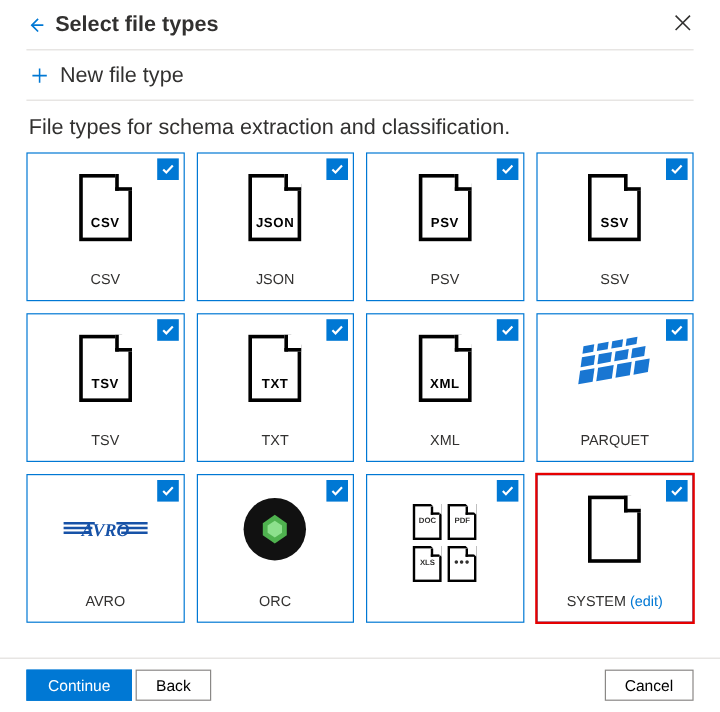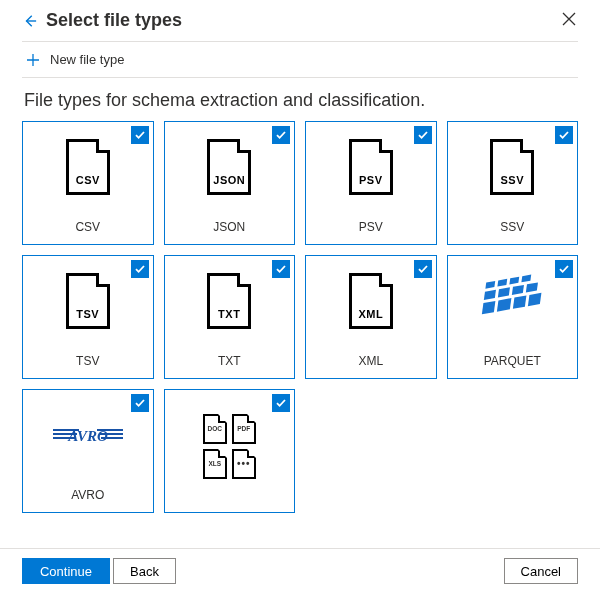--- a/index.html
+++ b/index.html
@@ -33,21 +33,21 @@
     width: 16px; height: 16px; cursor: pointer;
   }
   .divider { height: 1px; background: #e1dfdd; margin: 2px 0 0 0; }
   .new-file-row {
     display: flex; align-items: center;
     padding: 10px 4px;
     border-bottom: 1px solid #e1dfdd;
     cursor: pointer;
   }
   .plus-icon { color: #0078d4; margin-right: 10px; display:flex; }
-  .new-file-text { color: #323130; font-size: 13px; }
+  .new-file-text { color: #323130; font-size: 18px; }
   .desc { margin: 12px 2px 10px 2px; font-size: 18px; color: #323130; }
   .grid {
     display: grid;
     grid-template-columns: repeat(4, 1fr);
     gap: 10px;
   }
   .tile {
     position: relative;
     border: 1px solid #0078d4;
     height: 124px;
@@ -338,39 +338,70 @@
         </div>
         <div class="tile-label"><span>AVRO</span></div>
       </div>
       <div class="tile">
         <div class="check">
           <svg width="12" height="12" viewBox="0 0 12 12">
             <path d="M2 6.2 L4.6 8.8 L10 3" fill="none" stroke="#fff" stroke-width="1.8"></path>
           </svg>
         </div>
         <div class="icon-area">
+          <div class="orc-icon">
+            <svg width="30" height="30" viewBox="0 0 30 30">
+              <path d="M15 3 L25 10 L25 20 L15 27 L5 20 L5 10 Z" fill="#4fb24f"></path>
+              <path d="M15 8 L21 12 L21 18 L15 22 L9 18 L9 12 Z" fill="#8de08d"></path>
+            </svg>
+          </div>
+        </div>
+        <div class="tile-label"><span>ORC</span></div>
+      </div>
+      <div class="tile">
+        <div class="check">
+          <svg width="12" height="12" viewBox="0 0 12 12">
+            <path d="M2 6.2 L4.6 8.8 L10 3" fill="none" stroke="#fff" stroke-width="1.8"></path>
+          </svg>
+        </div>
+        <div class="icon-area">
           <div class="doc-grid">
             <div class="mini">
               <div class="fold-m"></div>
               <span>DOC</span>
             </div>
             <div class="mini">
               <div class="fold-m"></div>
               <span>PDF</span>
             </div>
             <div class="mini">
               <div class="fold-m"></div>
               <span>XLS</span>
             </div>
             <div class="mini">
               <div class="fold-m"></div>
               <span class="dots">•••</span>
             </div>
           </div>
         </div>
+      </div>
+      <div class="tile highlight">
+        <div class="check">
+          <svg width="12" height="12" viewBox="0 0 12 12">
+            <path d="M2 6.2 L4.6 8.8 L10 3" fill="none" stroke="#fff" stroke-width="1.8"></path>
+          </svg>
+        </div>
+        <div class="icon-area">
+          <div class="file-icon">
+            <div class="body"></div>
+            <div class="fold-tri"></div>
+            <div class="fold"></div>
+          </div>
+        </div>
+        <div class="tile-label"><span>SYSTEM</span> <span class="edit">(edit)</span></div>
       </div>
     </div>
 </div>
 
 <div class="footer">
   <button class="btn primary">Continue</button>
   <button class="btn">Back</button>
   <span class="spacer"></span>
   <button class="btn">Cancel</button>
 </div>

